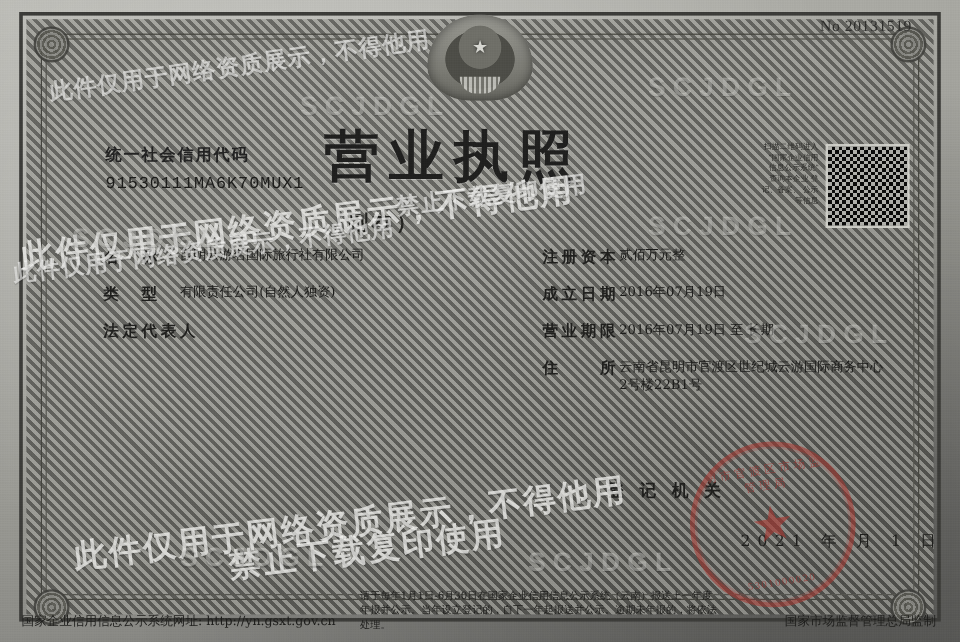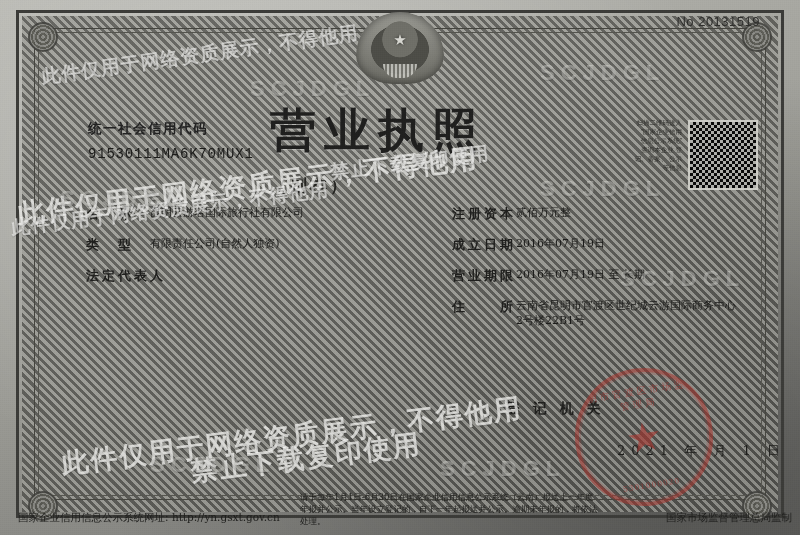--- a/index.html
+++ b/index.html
@@ -111,21 +111,21 @@
     background: repeating-linear-gradient(90deg, #cfcfc9 0 2px, #7a7a73 2px 4px);
     opacity: .85;
   }
   
   .serial {
     position: absolute;
     right: 40px; top: 14px;
     font-size: 13px;
     color: #2e2e2c;
     letter-spacing: .5px;
-    font-family: Liberation Sans, sans-serif;
+    font-family: Liberation Serif, serif;
   }
   
   .title-block {
     position: absolute;
     left: 270px; top: 100px;
     width: 270px;
     text-align: left;
   }
   .title-main {
     font-family: "DejaVu Serif", serif;
@@ -289,21 +289,21 @@
     position: absolute;
     left: 300px; bottom: 8px;
     width: 300px;
     font-size: 8.5px;
     line-height: 12px;
     color: #1d1d1b;
     font-family: "DejaVu Serif", serif;
   }
   .footer-right {
     position: absolute;
-    right: 8px; bottom: 10px;
+    right: 20px; bottom: 10px;
     font-size: 10.5px;
     color: #1d1d1b;
     font-family: "DejaVu Serif", serif;
   }
   
   .wm {
     position: absolute;
     white-space: nowrap;
     color: rgba(255,255,255,.60);
     font-weight: bold;

